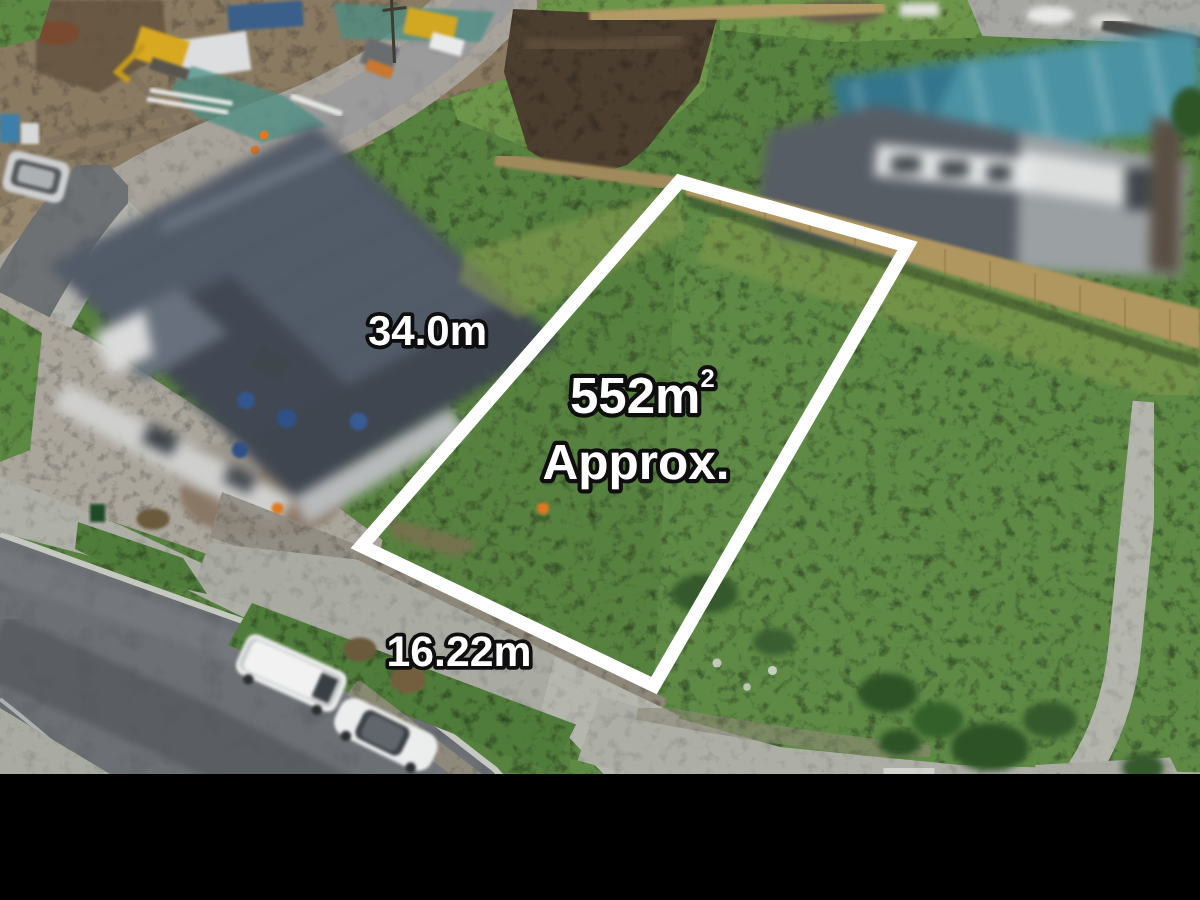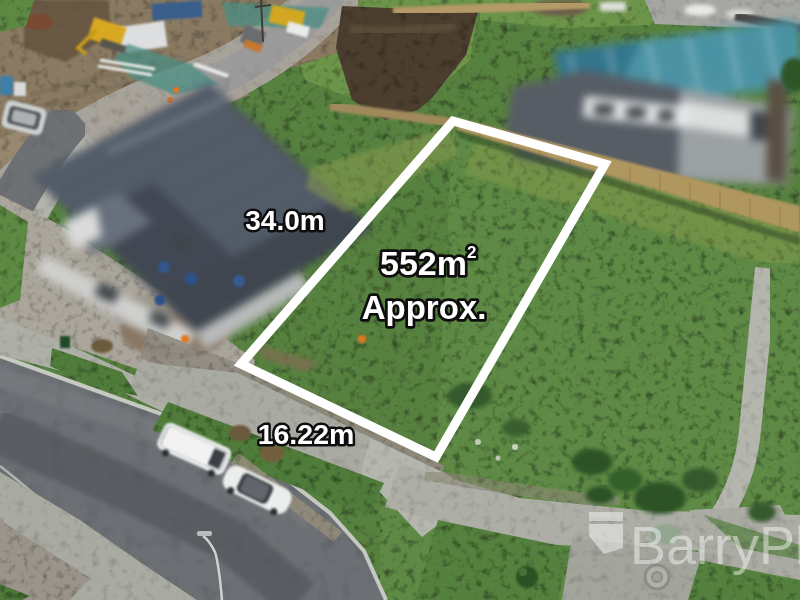--- a/index.html
+++ b/index.html
@@ -1,16 +1,16 @@
 <!DOCTYPE html>
 <html><head>
 <meta charset="utf-8">
 <style>
 html,body{margin:0;padding:0;background:#000}
-#wrap{position:relative;width:800px;height:600px;overflow:hidden;font-family:"Liberation Sans",sans-serif}
+#wrap{position:relative;width:800px;height:516px;overflow:hidden;font-family:"Liberation Sans",sans-serif}
 </style>
 </head>
 <body>
 <div id="wrap">
 <svg width="800" height="600" viewBox="0 0 800 600" xmlns="http://www.w3.org/2000/svg">
 <defs>
 <filter id="grassA" x="-5%" y="-5%" width="110%" height="110%" color-interpolation-filters="sRGB">
   <feTurbulence type="fractalNoise" baseFrequency="0.12" numOctaves="4" seed="11" result="n"></feTurbulence>
   <feColorMatrix in="n" type="matrix" values="0 0 0 1.1 0.47  0 0 0 1.1 0.47  0 0 0 1.1 0.47  0 0 0 0 1" result="c"></feColorMatrix>
   <feComposite in="c" in2="SourceGraphic" operator="arithmetic" k1="1" k2="0" k3="0" k4="0"></feComposite>

